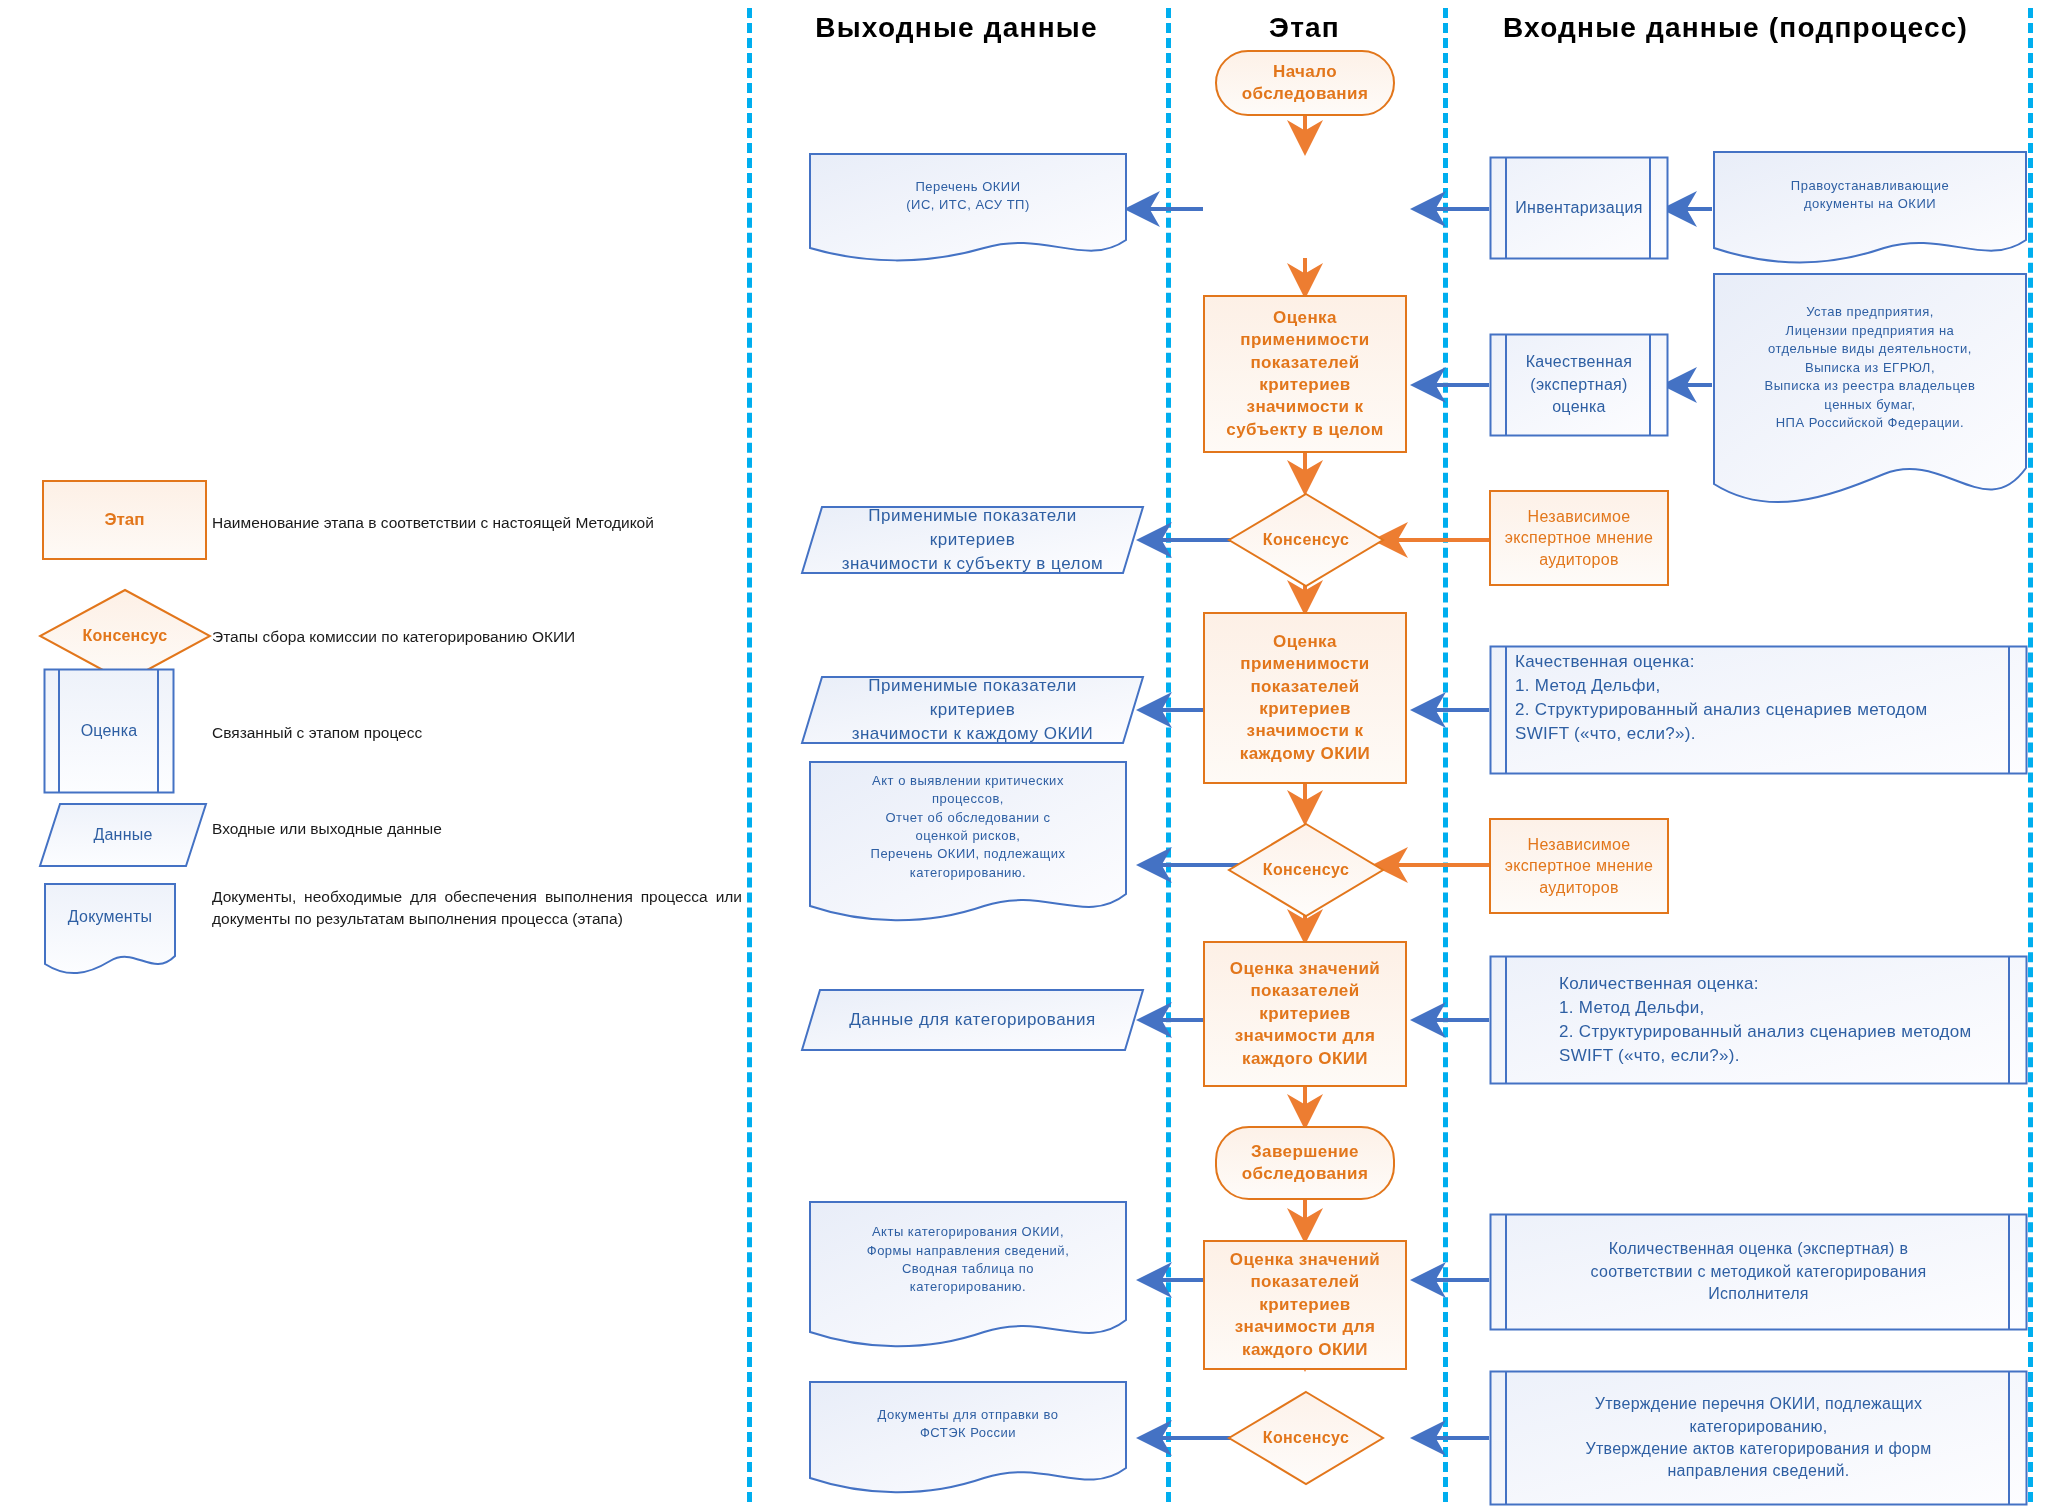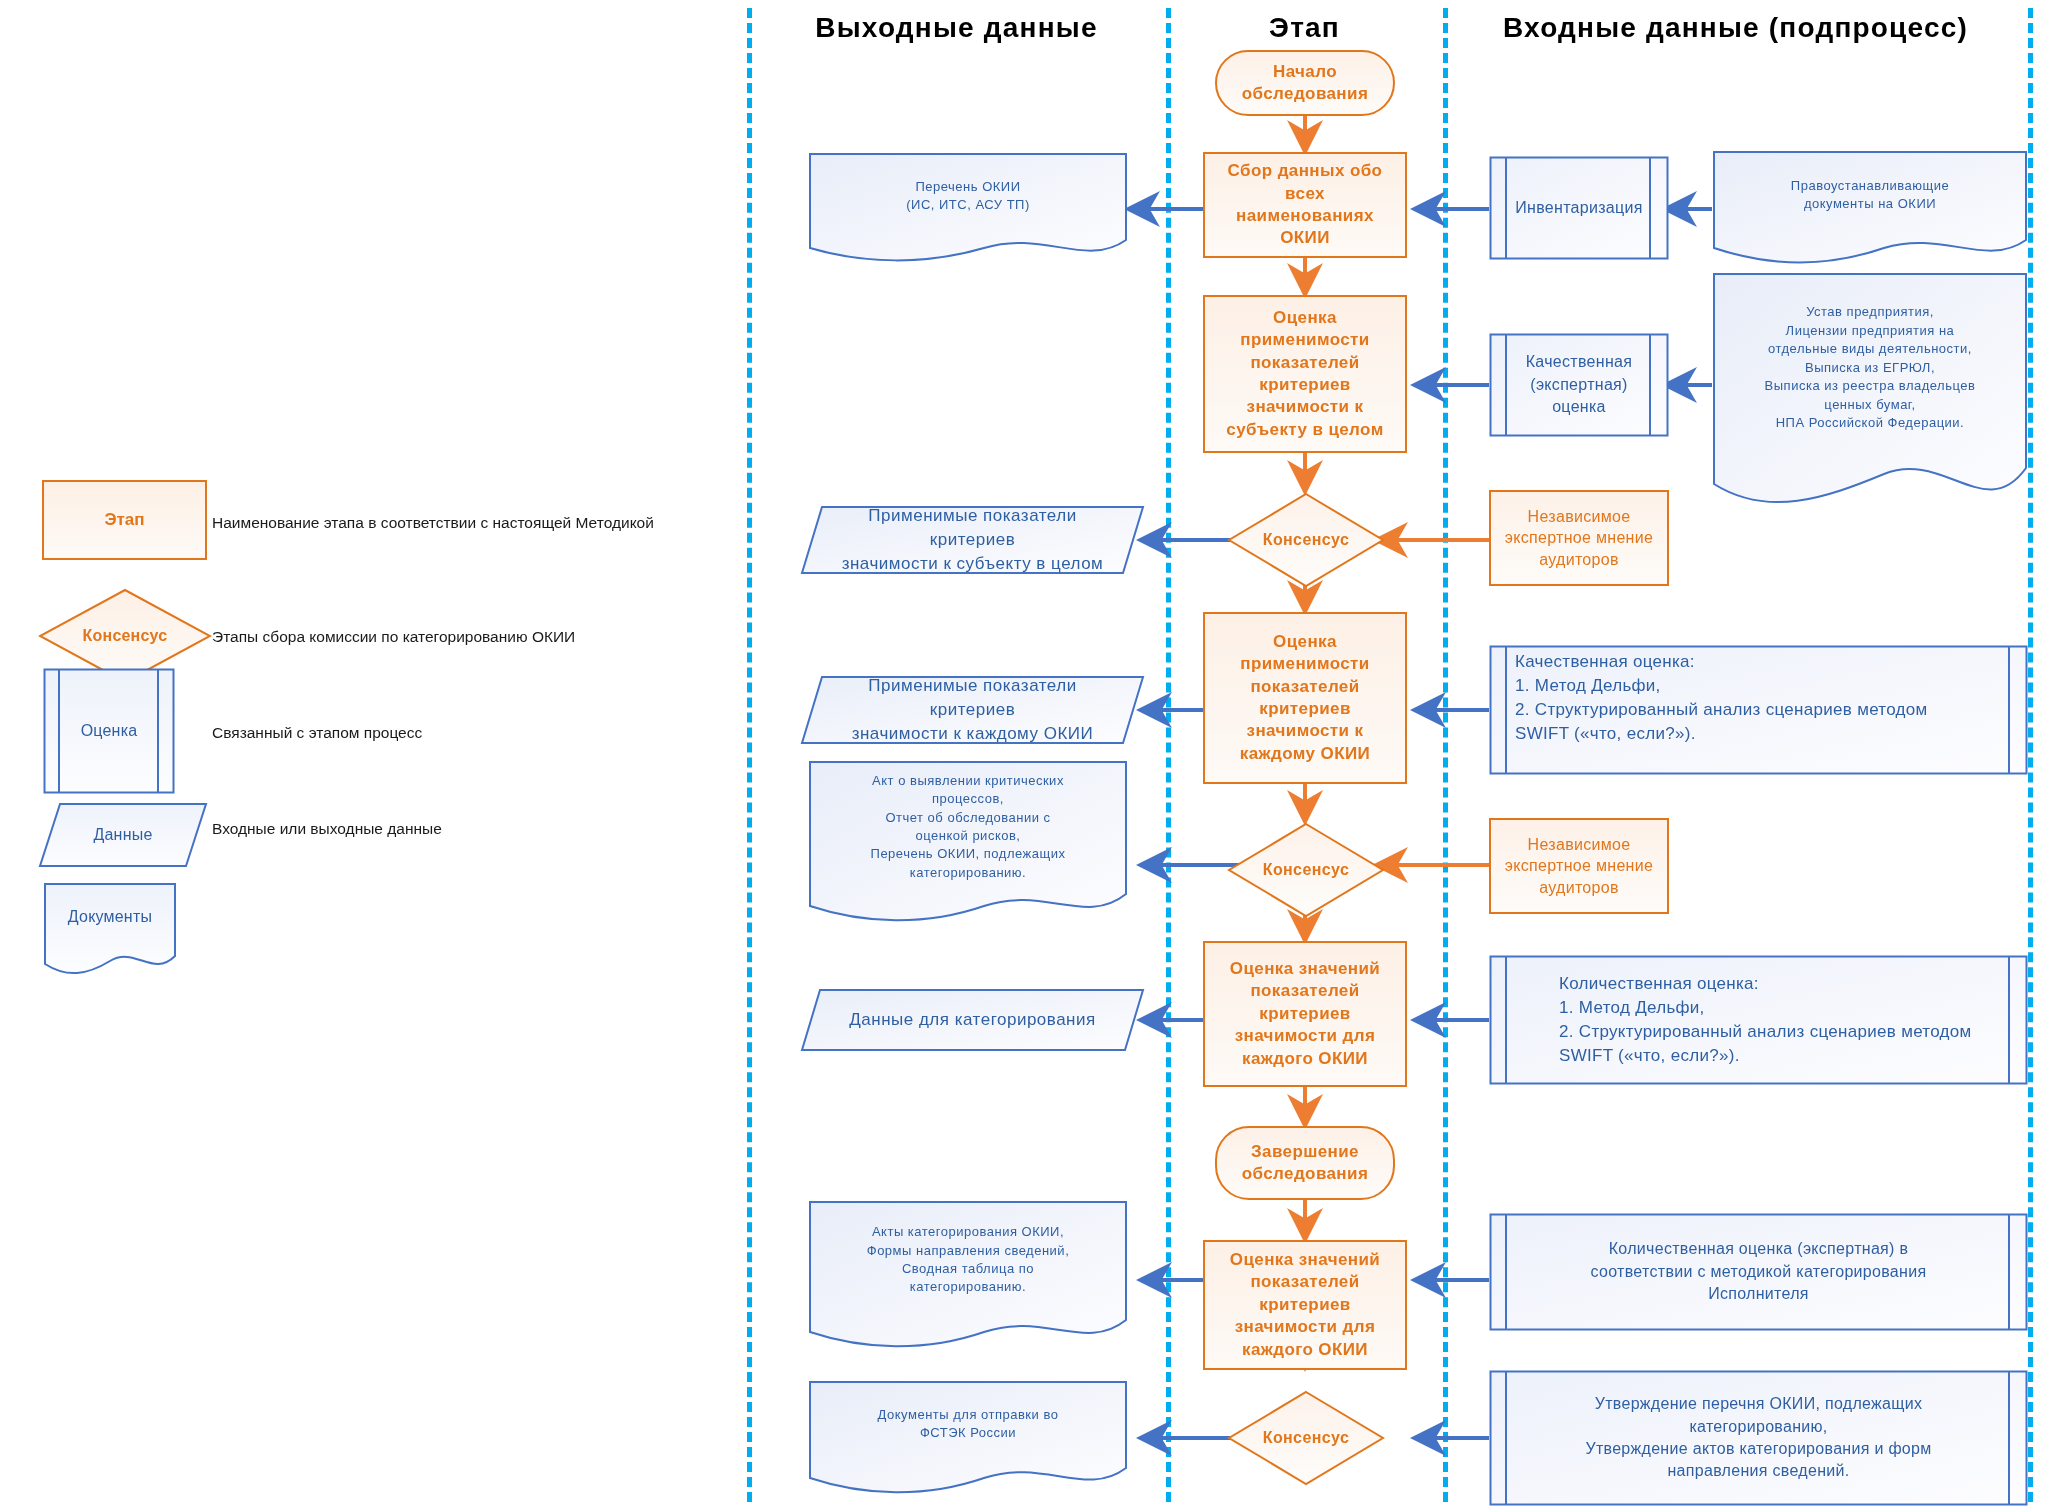--- a/index.html
+++ b/index.html
@@ -240,28 +240,25 @@
     <div class="lg-shape-label">Данные</div>
   </div>
   <div class="legend-text" style="left:212px; top:818px; width:530px;">Входные или выходные данные</div>
 
   <div class="legend-item" style="left:43px; top:882px; width:134px; height:96px;">
     <svg width="134" height="96">
       <path d="M2,2 H132 V74 C110,96 92,64 67,79 C44,93 24,96 2,82 Z" fill="url(#lgBl)" stroke="#4472C4" stroke-width="2"></path>
     </svg>
     <div class="lg-shape-label" style="bottom:26px;top:0;">Документы</div>
   </div>
+  <div class="legend-text" style="left:212px; top:886px; width:530px;">Документы, необходимые для обеспечения выполнения процесса или документы по результатам выполнения процесса (этапа)</div>
 
   <div class="node terminator" style="left:1215px; top:50px; width:180px; height:66px;">Начало
 обследования</div>
 
-  <div class="node stage" style="left:1203px; top:152px; width:204px; height:106px;">Сбор данных обо
-всех
-наименованиях
-ОКИИ</div>
 
   <div class="node stage" style="left:1203px; top:295px; width:204px; height:158px;">Оценка
 применимости
 показателей
 критериев
 значимости к
 субъекту в целом</div>
 
   <div class="diamond-wrap" style="left:1227px; top:492px; width:158px; height:96px;">
     <svg width="158" height="96">

